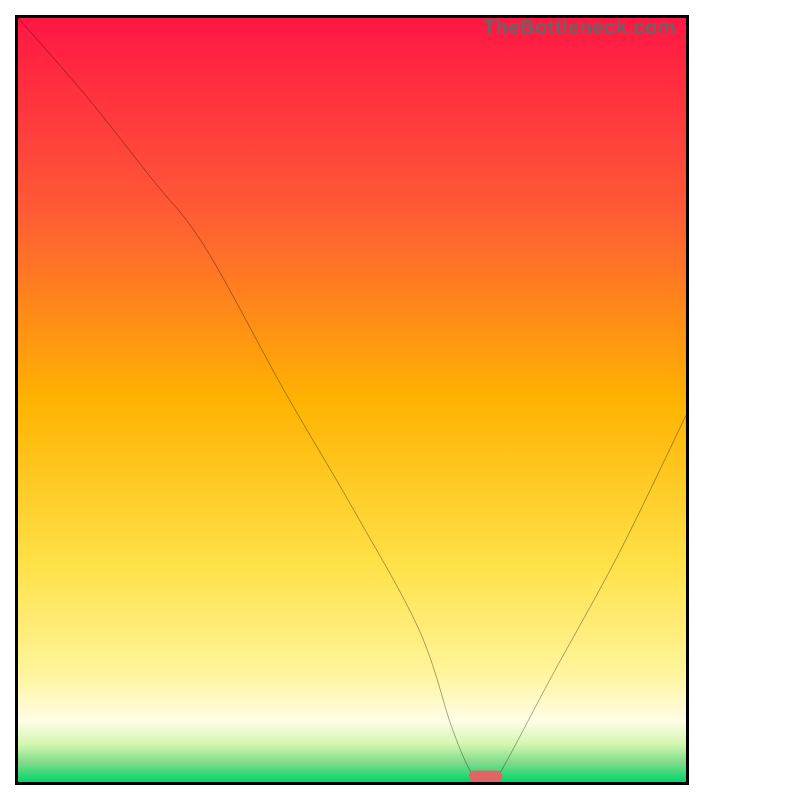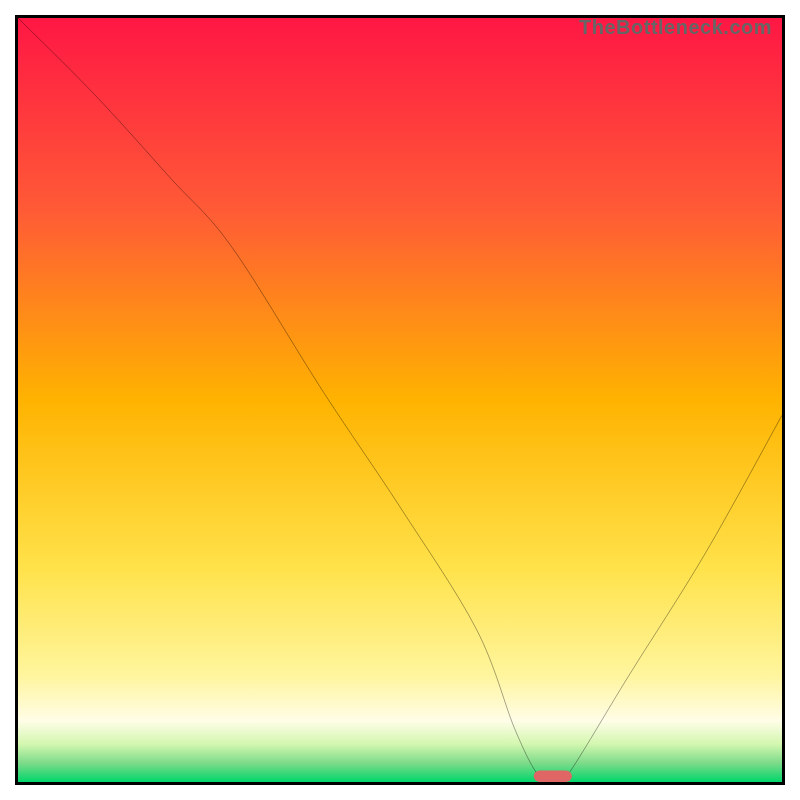--- a/index.html
+++ b/index.html
@@ -7,21 +7,21 @@
     padding: 0;
     width: 800px;
     height: 800px;
     background: #ffffff;
     font-family: Arial, Helvetica, sans-serif;
   }
   .frame {
     position: absolute;
     left: 15px;
     top: 15px;
-    width: 770px;
+    width: 674px;
     height: 770px;
     border: 3px solid #000;
     box-sizing: border-box;
     overflow: hidden;
     padding-left: 42px;
   }
   .watermark {
     position: absolute;
     top: -2px;
     right: 10px;

